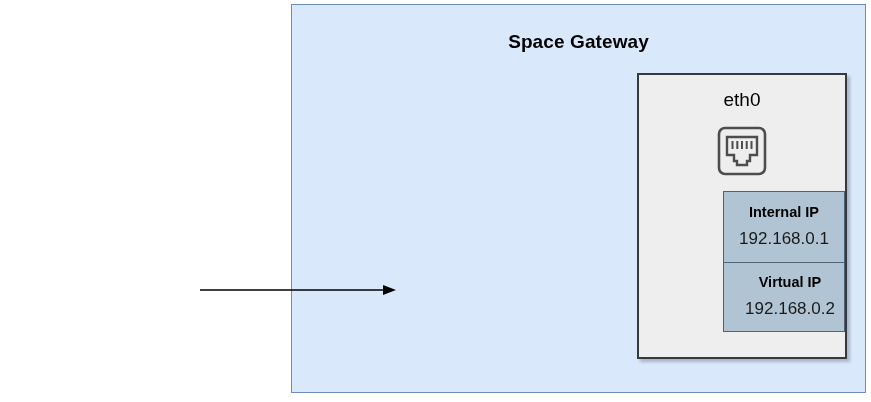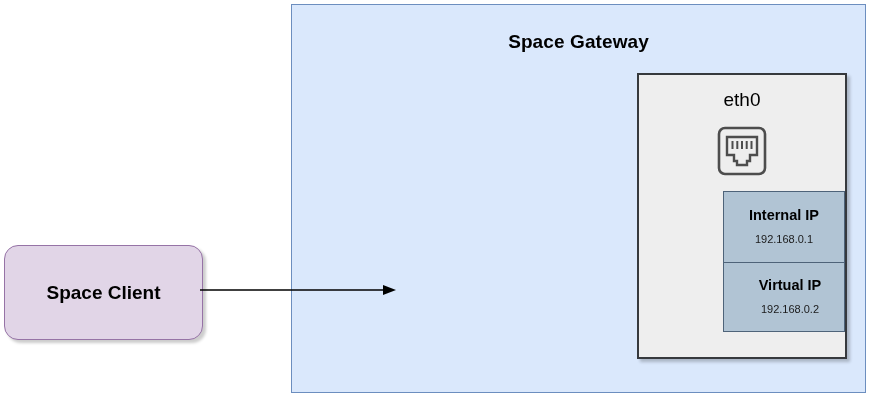--- a/index.html
+++ b/index.html
@@ -107,21 +107,21 @@
     padding-left: 12px;
   }
   .ip-label {
     font-size: 14.5px;
     font-weight: bold;
     color: #000000;
     line-height: 1.1;
     margin-bottom: 9px;
   }
   .ip-value {
-    font-size: 11px;
+    font-size: 17px;
     font-weight: normal;
     color: #1a1a1a;
     line-height: 1.1;
   }
 
   
   .client {
     position: absolute;
     left: 4px;
     top: 245px;
@@ -185,23 +185,20 @@
         </div>
         <div class="ip-cell">
           <div class="ip-label">Virtual IP</div>
           <div class="ip-value">192.168.0.2</div>
         </div>
       </div>
     </div>
 
   </div>
 
-  <div class="client">
-    <div class="client-label">Space Client</div>
-  </div>
 
   <div class="connector">
     <svg width="196" height="36" viewBox="0 0 196 36" xmlns="http://www.w3.org/2000/svg">
       <line x1="0" y1="18" x2="185" y2="18" stroke="#000000" stroke-width="1.3"></line>
       <polygon points="196,18 183,13 183,23" fill="#000000"></polygon>
     </svg>
   </div>
 
 </div>
 

